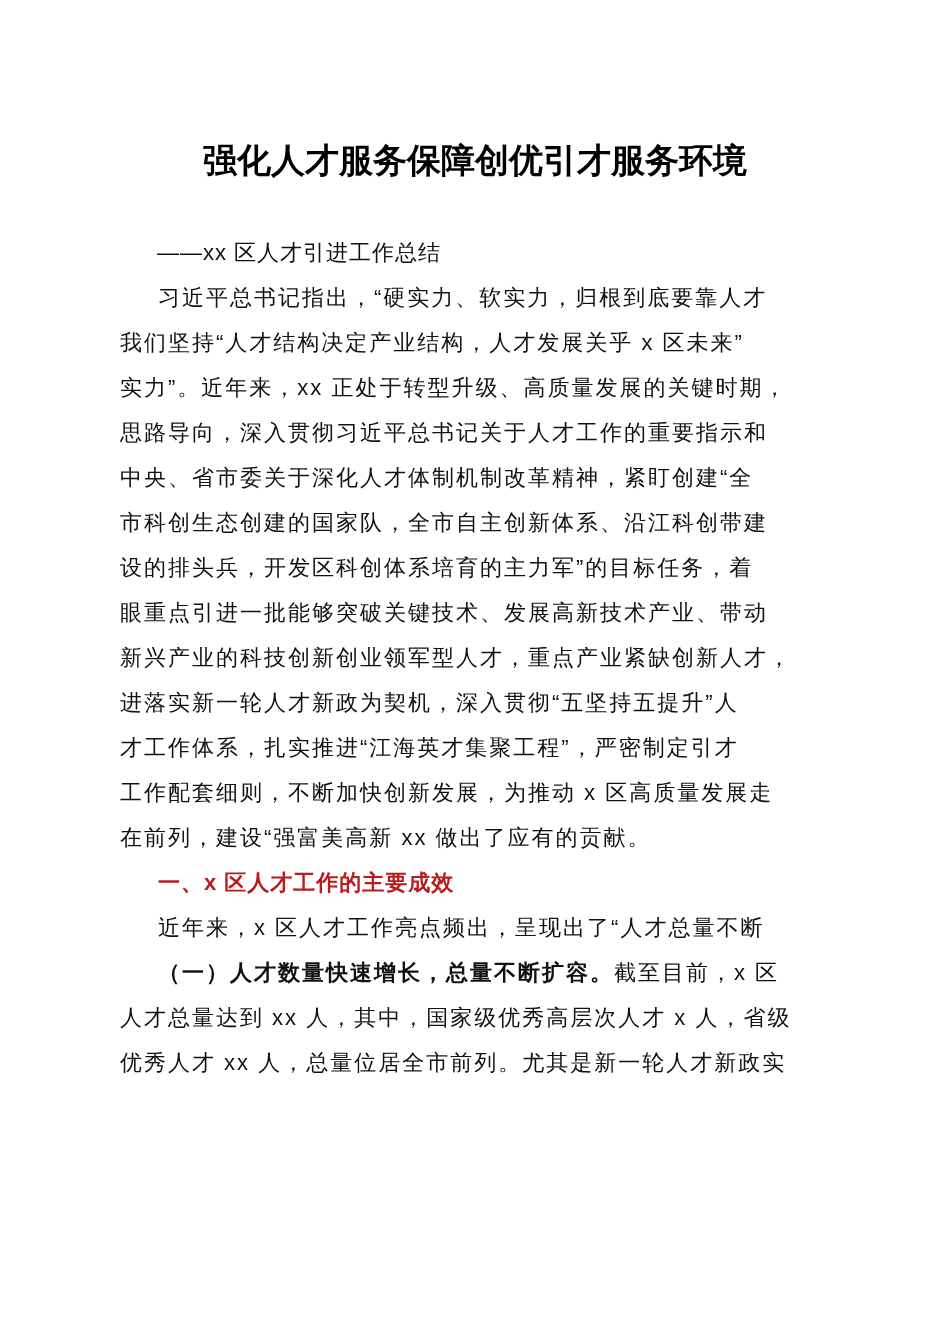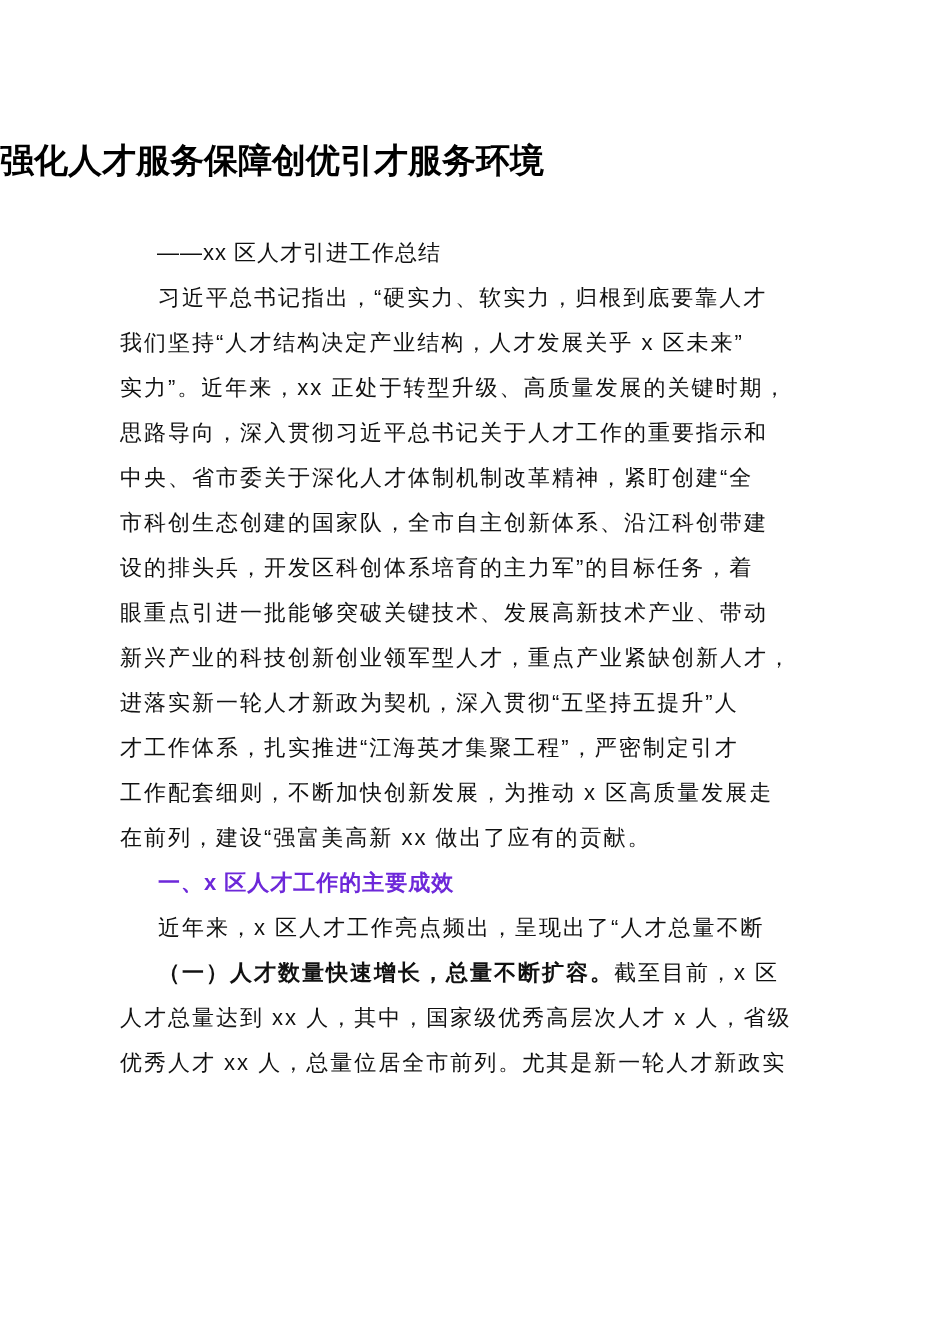--- a/index.html
+++ b/index.html
@@ -1,31 +1,31 @@
 <!DOCTYPE html>
 <html><head>
 <meta charset="utf-8">
 <style>
   html, body { margin: 0; padding: 0; background: #ffffff; }
   body { width: 950px; height: 1344px; position: relative; overflow: hidden; }
   .page { position: absolute; left: 0; top: 0; width: 950px; height: 1344px; background: #fff; }
   .title {
-    position: absolute; left: 0; top: 136px; width: 950px; text-align: left;
+    position: absolute; left: 0; top: 136px; width: 950px; text-align: center;
     font-family: "DejaVu Serif", "Liberation Serif", serif;
     font-weight: bold; font-size: 34px; color: #000; letter-spacing: 0px;
     line-height: 48px;
   }
   .body {
     position: absolute; left: 120px; top: 230px; width: 720px;
     font-family: Liberation Sans, sans-serif;
     font-size: 22px; color: #111; line-height: 45px;
   }
   .line { display: block; white-space: nowrap; height: 45px; letter-spacing: 2px; }
   .indent { padding-left: 38px; }
-  .heading { font-weight: bold; letter-spacing: 1px; color: #6d28d9; }
+  .heading { font-weight: bold; letter-spacing: 1px; color: #b91c1c; }
   .sub-bold { font-weight: bold; }
 </style>
 </head>
 <body>
 
 <div class="page">
   <div class="title">强化人才服务保障创优引才服务环境</div>
 
   <div class="body">
     <span class="line indent" style="padding-left:37px;letter-spacing:1px;">——xx 区人才引进工作总结</span>

